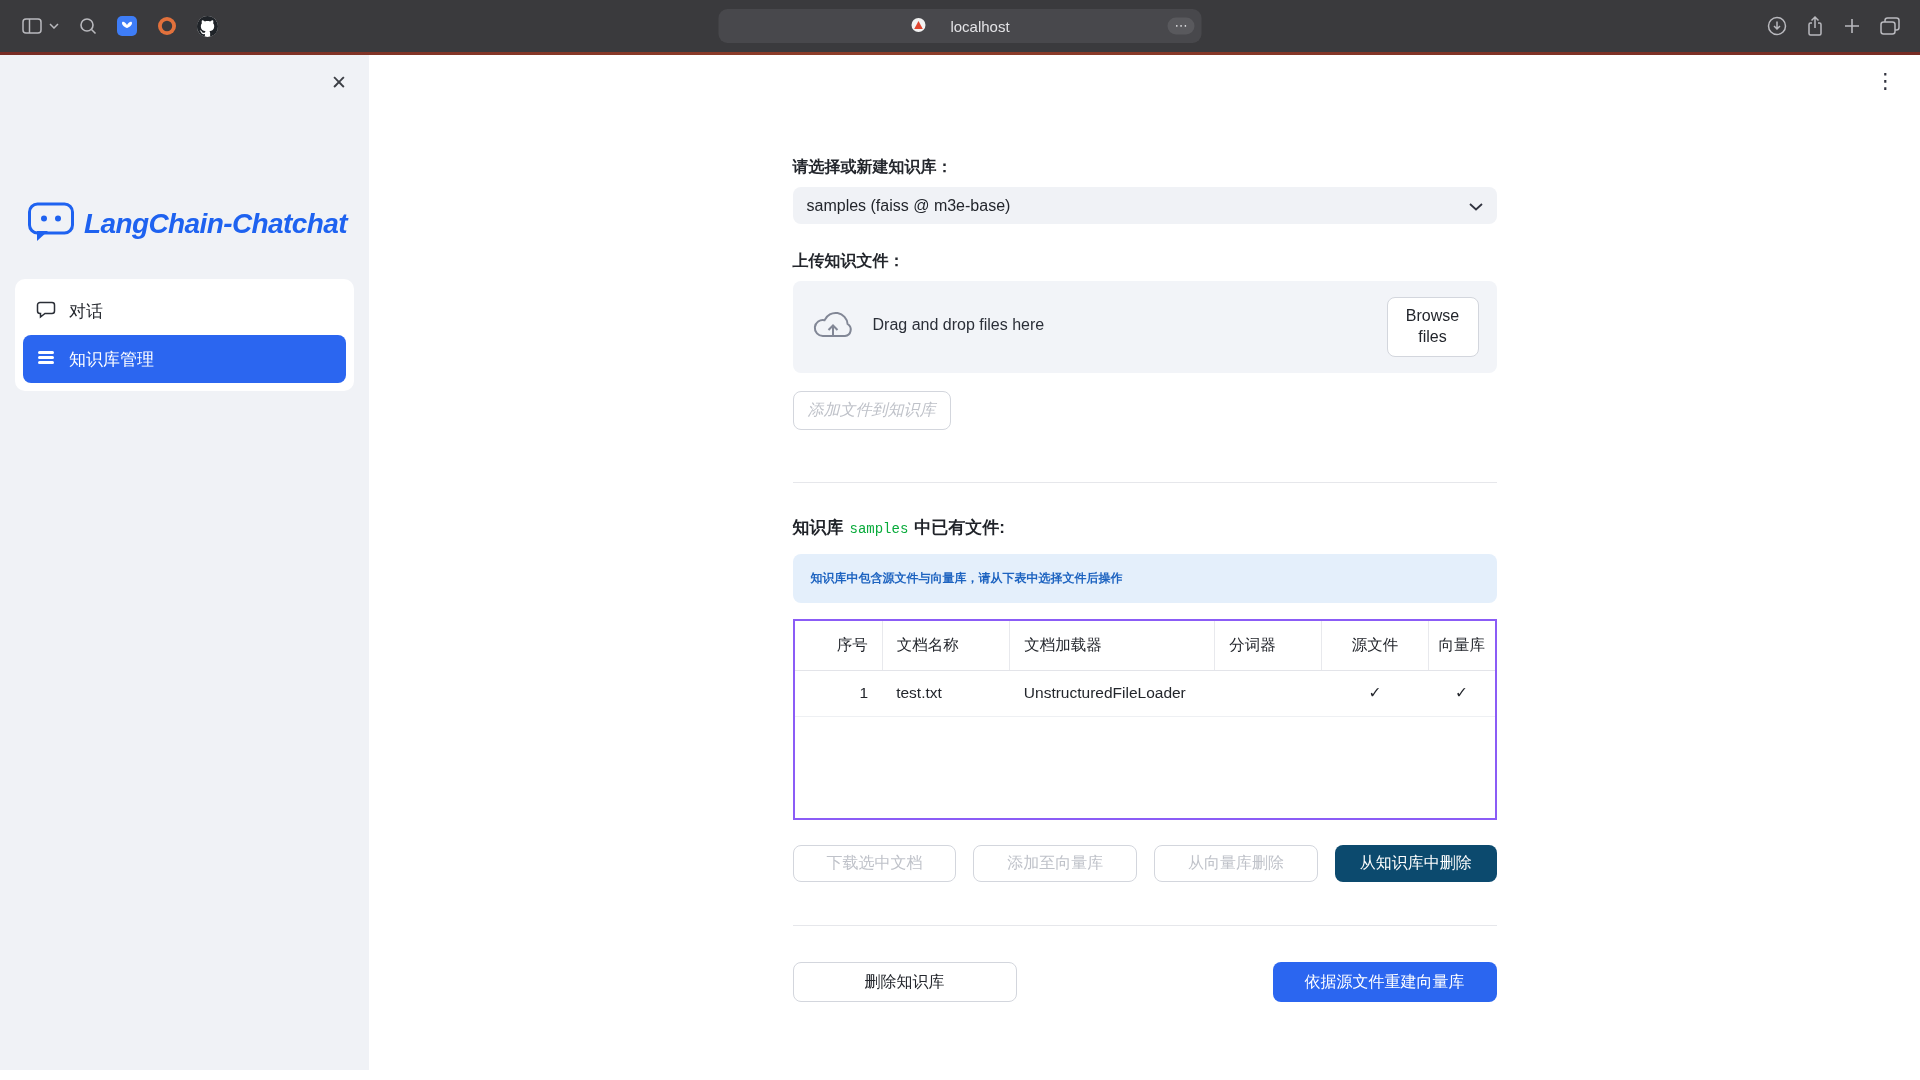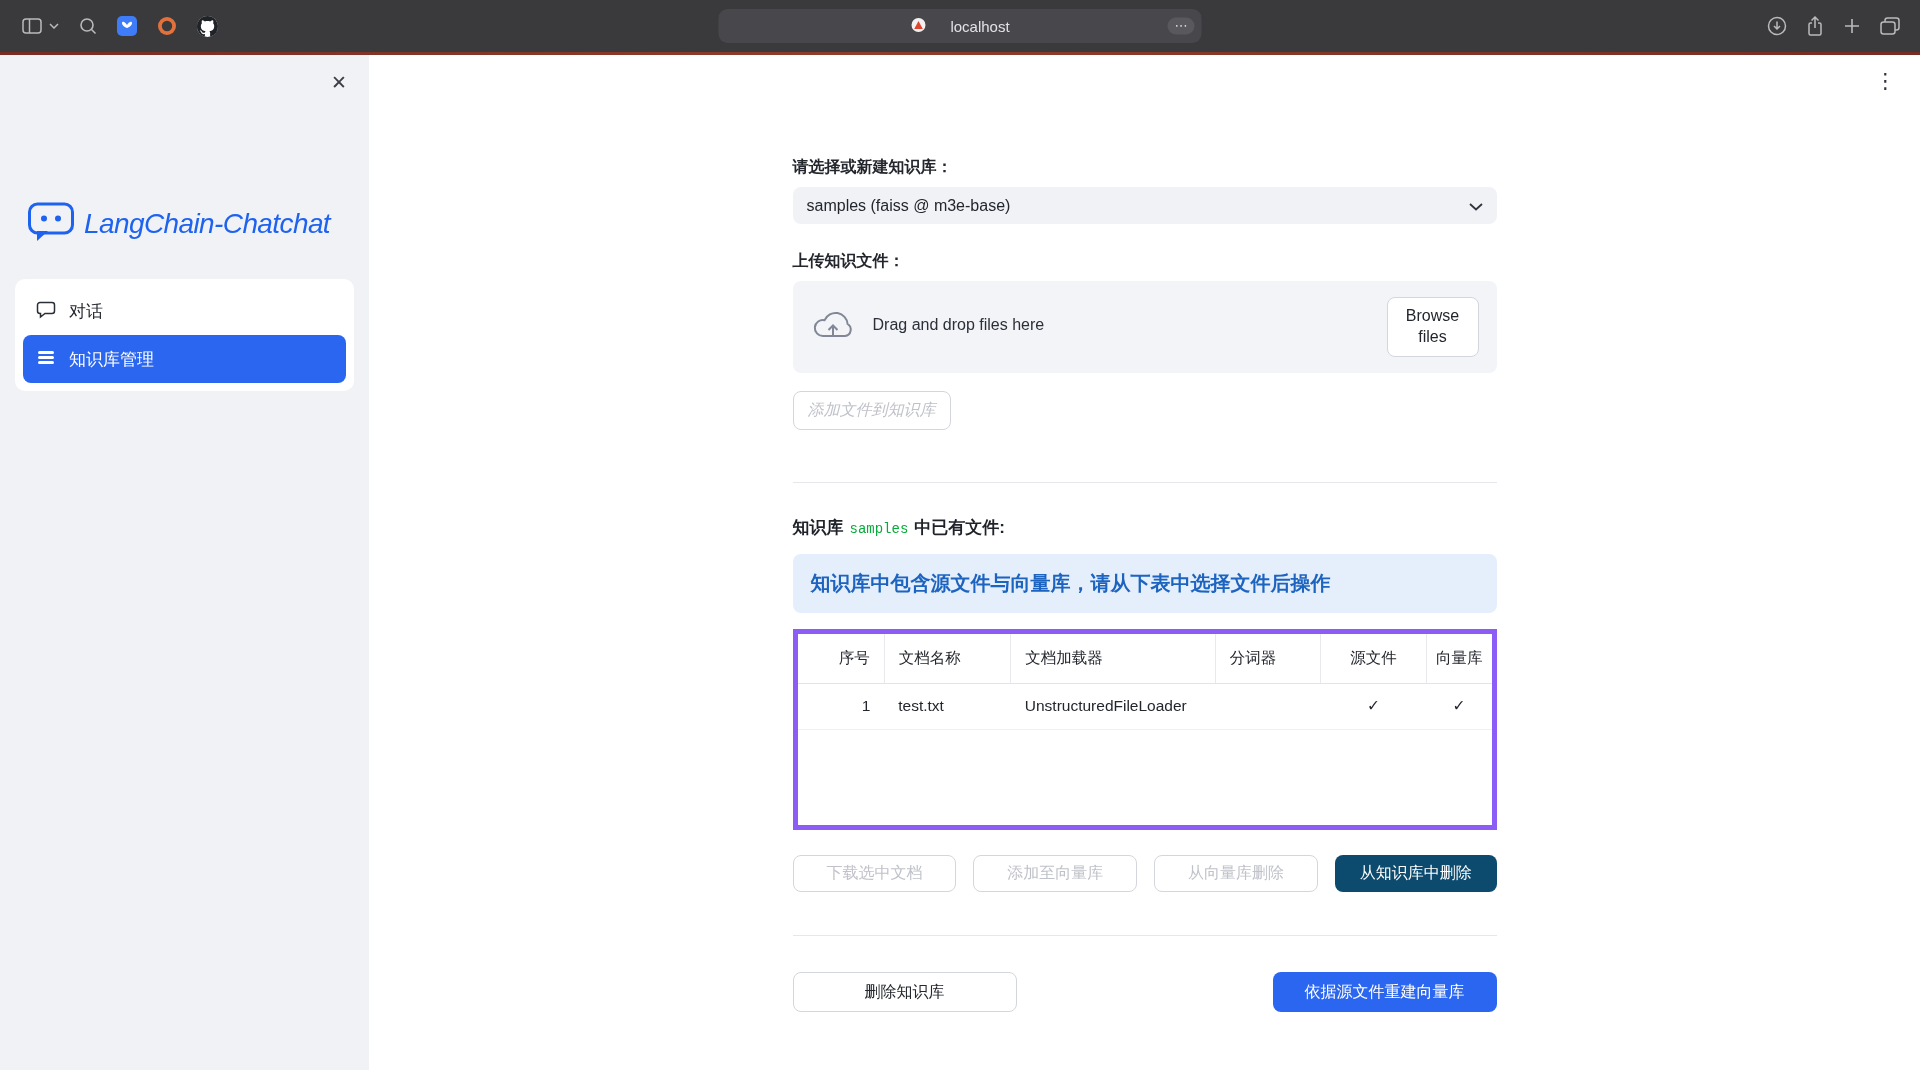--- a/index.html
+++ b/index.html
@@ -19,21 +19,21 @@
                    text-align:center; cursor:pointer; }
   .tb-right { position:absolute; right:20px; top:0; height:52px; display:flex; align-items:center; gap:19px; }
   .decoration { position:absolute; top:52px; left:0; width:100%; height:3px;
                 background:linear-gradient(90deg,#772c24,#8e3e2a 45%,#772c24); }
 
   
   .sidebar { position:absolute; top:55px; left:0; width:369px; height:1025px; background:#f0f2f6; }
   .sidebar-close { position:absolute; top:18px; right:22px; font-size:19px; color:#3c3f45; background:none;
                    border:none; cursor:pointer; line-height:1; }
   .logo { position:absolute; top:146px; left:27px; display:flex; align-items:center; gap:9px; }
-  .logo-text { font-size:28px; font-weight:normal; font-style:italic; color:#1e62f0; letter-spacing:-0.6px; white-space:nowrap; }
+  .logo-text { font-size:28px; font-weight:bold; font-style:italic; color:#1e62f0; letter-spacing:-0.6px; white-space:nowrap; }
   .nav-card { position:absolute; top:224px; left:15px; right:15px; background:#fff; border-radius:10px; padding:8px; }
   .nav-item { height:48px; border-radius:8px; display:flex; align-items:center; gap:13px; padding:0 13px;
               font-size:17px; color:#23262c; cursor:pointer; }
   .nav-item.active { background:#2b66f0; color:#fff; }
   .sidebar-strip { position:absolute; bottom:0; left:0; width:100%; height:10px; background:#fff; }
 
   
   .main { position:absolute; top:55px; left:369px; right:0; bottom:0; background:#fff; }
   .kebab { position:absolute; top:14px; right:24px; font-size:21px; color:#31333f; cursor:pointer; }
   .content { width:704px; margin:0 auto; padding-top:102px; font-size:16px; color:#23262c; }
@@ -54,23 +54,23 @@
              background:#fff; color:#bfc2c9; font-size:16px; cursor:not-allowed;font-style:italic; }
 
   .divider  { border:none; border-top:1px solid #e6e7eb; margin:52px 0 33px; }
   .divider2 { border:none; border-top:1px solid #e6e7eb; margin:43px 0 36px; }
 
   .kb-heading { font-weight:bold; font-size:17px; color:#1f2228; }
   .kb-code { font-family:"Liberation Mono","DejaVu Sans Mono",monospace; color:#09ab3b; font-size:14px;
              margin:0 6px; font-weight:normal; }
 
   .info-box { margin-top:15px; background:#e4effb; border-radius:8px; padding:16px 18px; color:#1d63c0;
-              font-weight:600; font-size:20px; }
-
-  .table-wrap { margin-top:16px; border:5px solid #8b5cf6; height:201px; overflow:hidden; background:#fff; }
+              font-weight:600; font-size:12px; }
+
+  .table-wrap { margin-top:16px; border:2px solid #8b5cf6; height:201px; overflow:hidden; background:#fff; }
   table.files { width:100%; border-collapse:collapse; font-size:15.5px; color:#23262c; }
   .files th { height:49px; font-weight:500; border-bottom:1px solid #e3e4e9; background:#fff; }
   .files th + th { border-left:1px solid #e8e9ed; }
   .files td { height:46px; border-bottom:1px solid #eef0f3; }
   .al-r { text-align:right; padding-right:14px; }
   .al-l { text-align:left;  padding-left:14px; }
   .al-c { text-align:center; }
 
   .actions { margin-top:25px; display:flex; gap:17px; }
   .btn { flex:1; height:37px; border-radius:8px; display:flex; align-items:center; justify-content:center;

